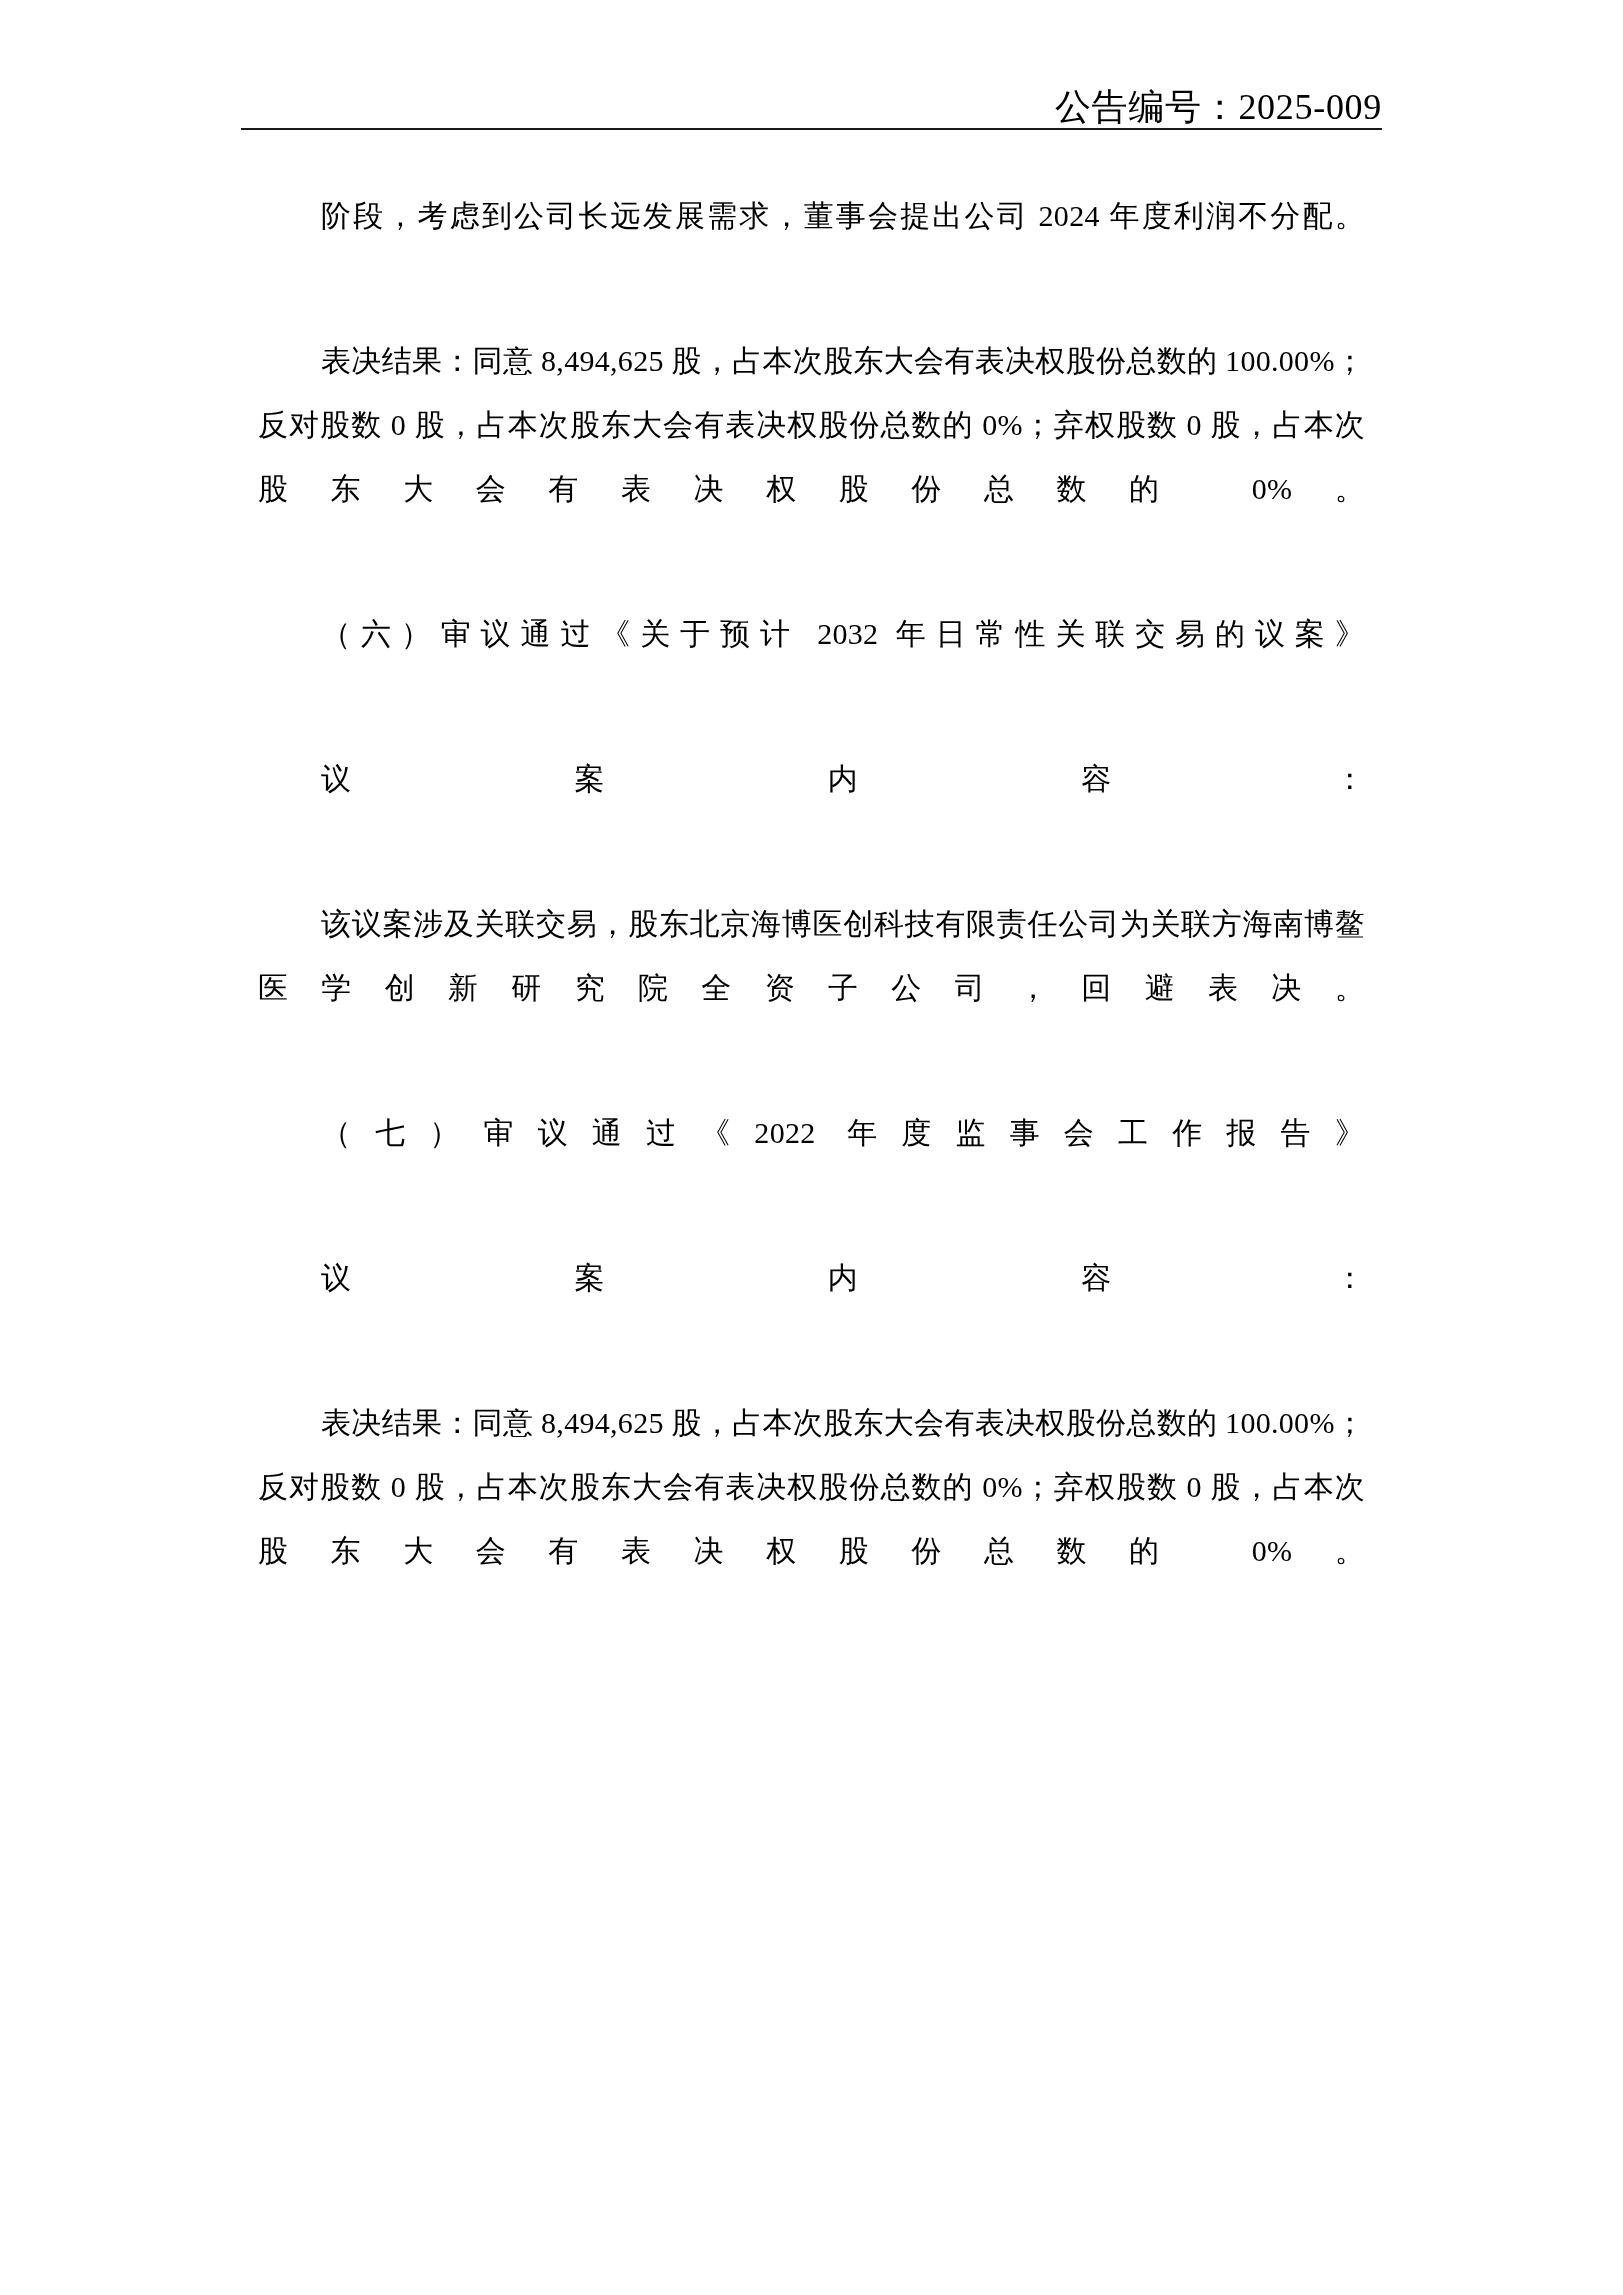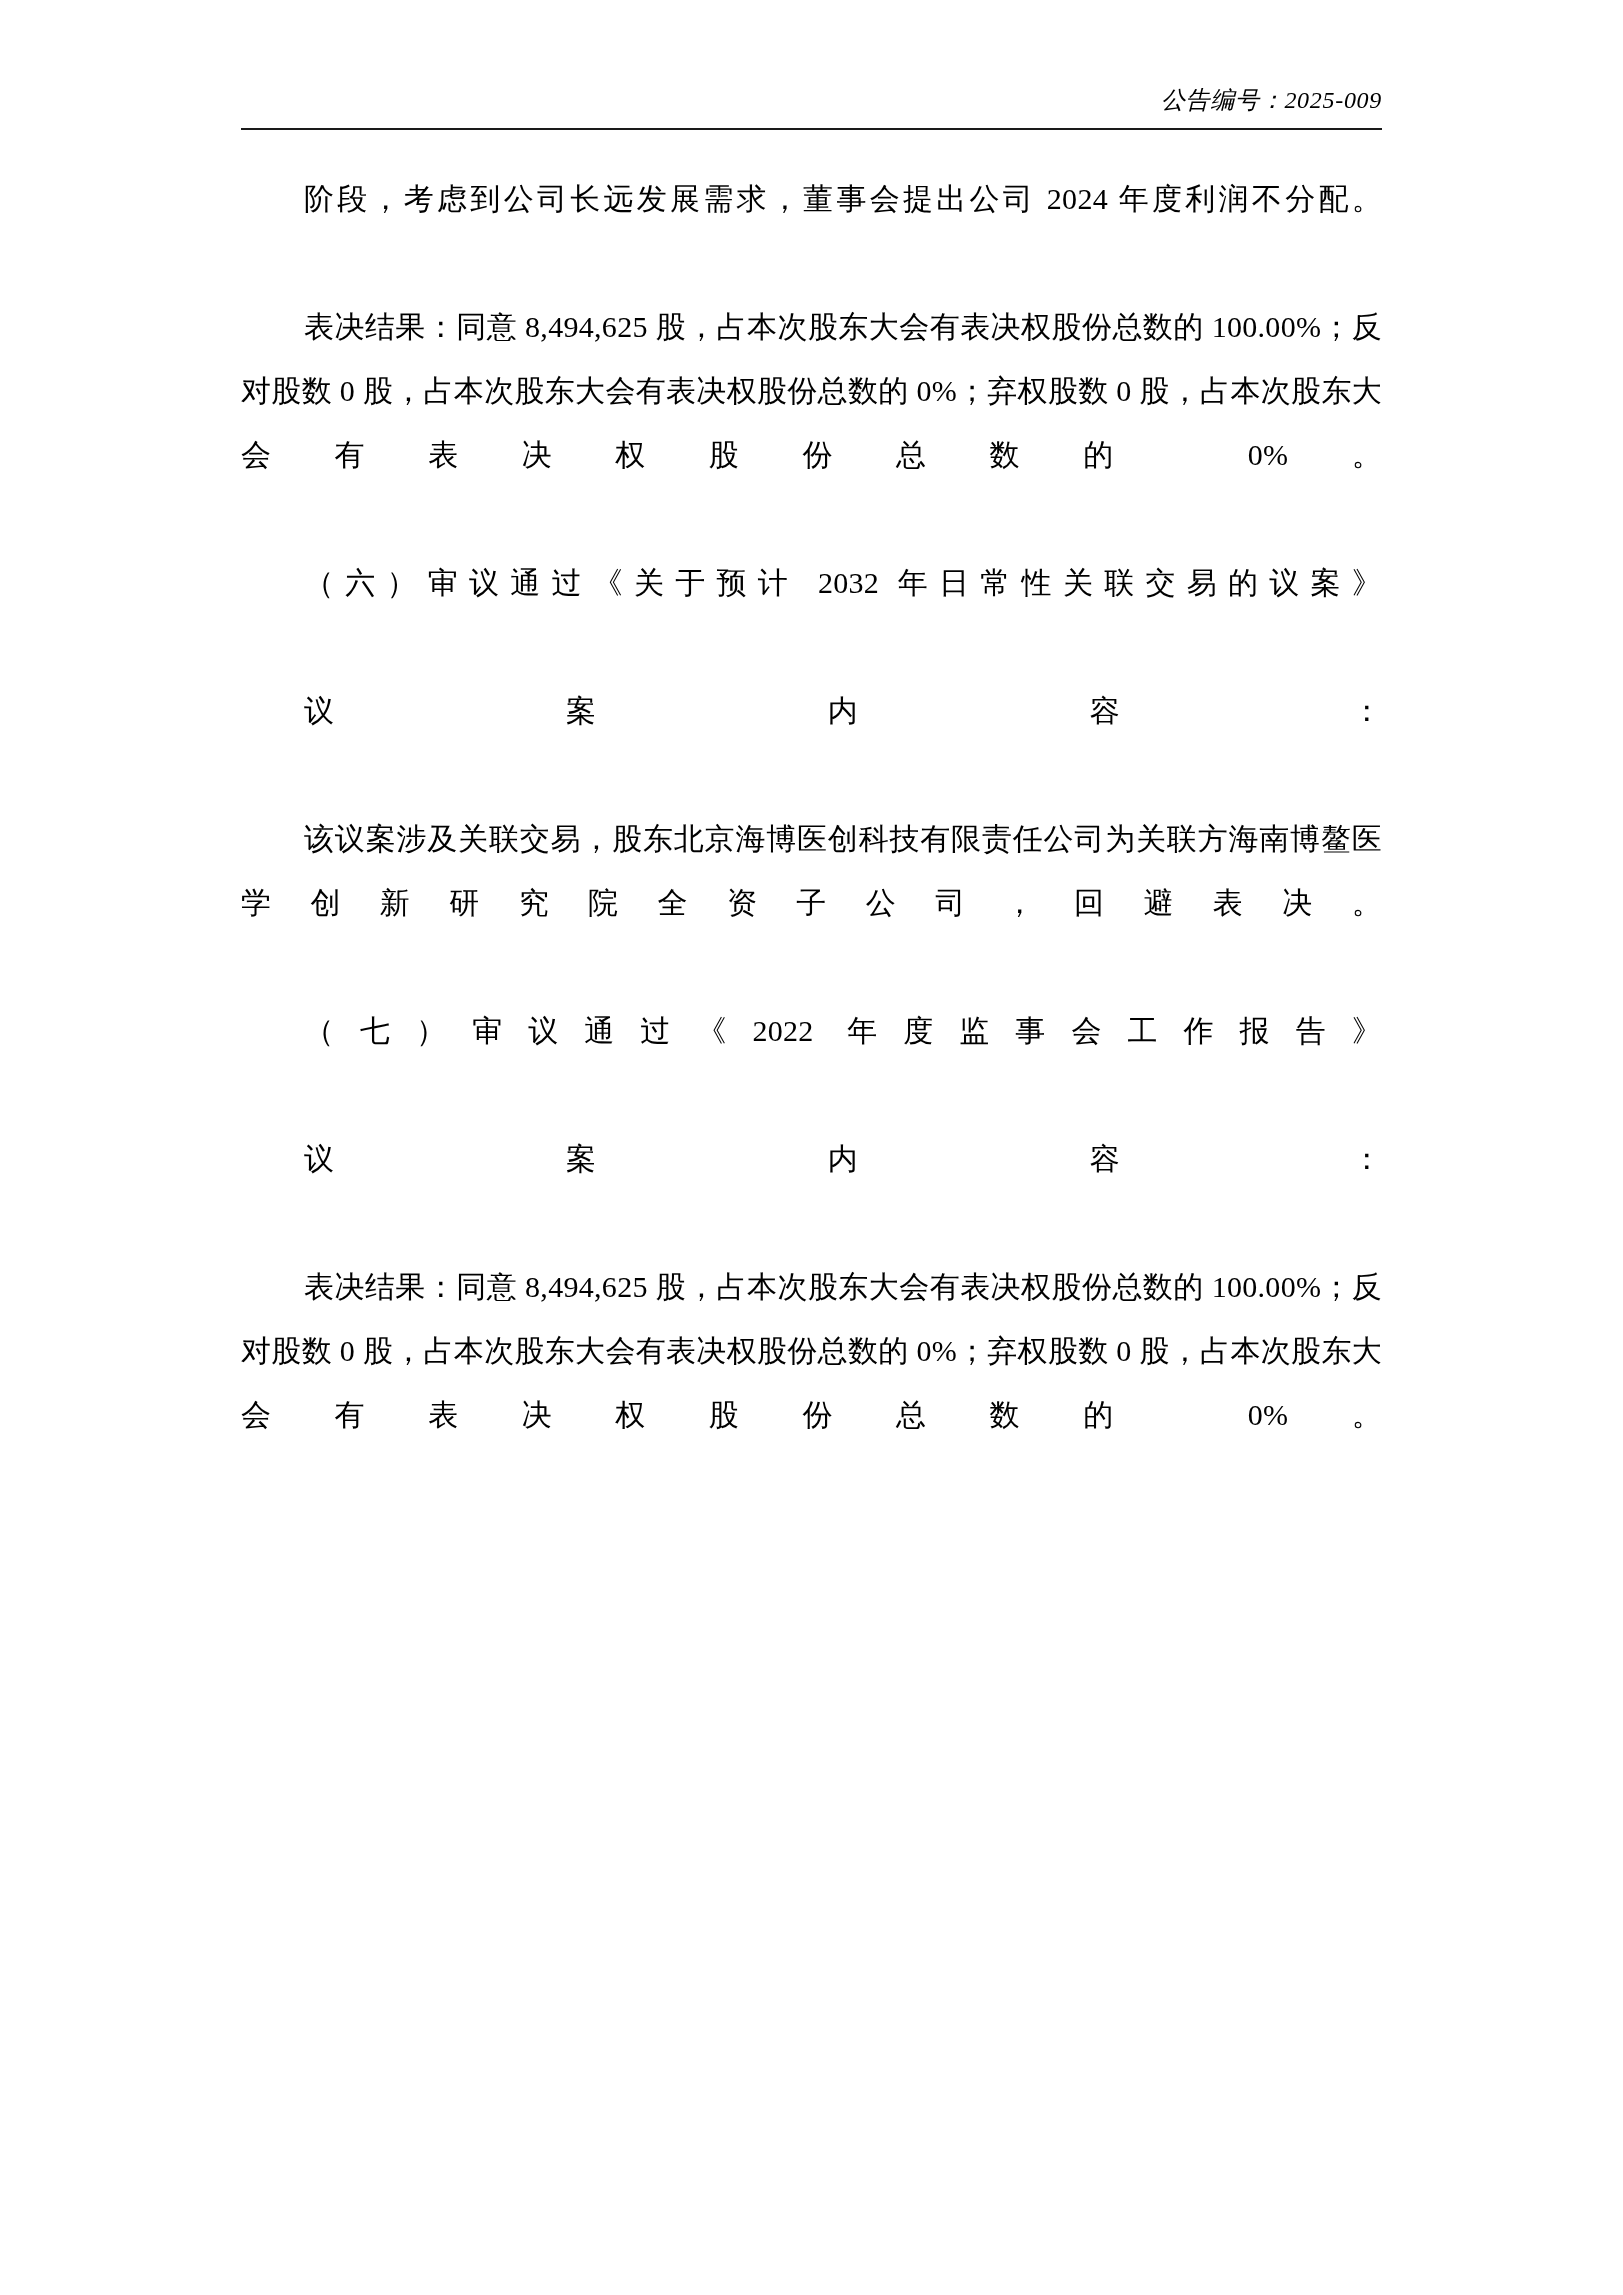--- a/index.html
+++ b/index.html
@@ -25,26 +25,25 @@
     left: 241px;
     top: 85px;
     width: 1141px;
     text-align: right;
     box-sizing: border-box;
   }
 
   .header-text {
     display: inline-block;
     font-family: "Liberation Serif", "DejaVu Serif", serif;
-    font-size: 24px;
+    font-size: 36px;
     line-height: 1.25;
     color: #000000;
     letter-spacing: 0.7px;
     white-space: nowrap;
-    font-style: italic;
   }
 
   .header-rule {
     position: absolute;
     left: 241px;
     top: 128px;
     width: 1141px;
     height: 0;
     border-top: 2px solid #1a1a1a;
   }
@@ -52,21 +51,21 @@
   
   .body-block {
     position: absolute;
     left: 241px;
     top: 167px;
     width: 1141px;
     box-sizing: border-box;
   }
 
   p.para {
-    margin: 0;
+    margin: 17px;
     padding: 0;
     font-family: "Liberation Serif", "DejaVu Serif", serif;
     font-size: 30px;
     line-height: 64px;
     color: #000000;
     text-align: justify;
     text-justify: inter-ideograph;
     text-indent: 63px;
     letter-spacing: 0.3px;
     word-break: break-all;

